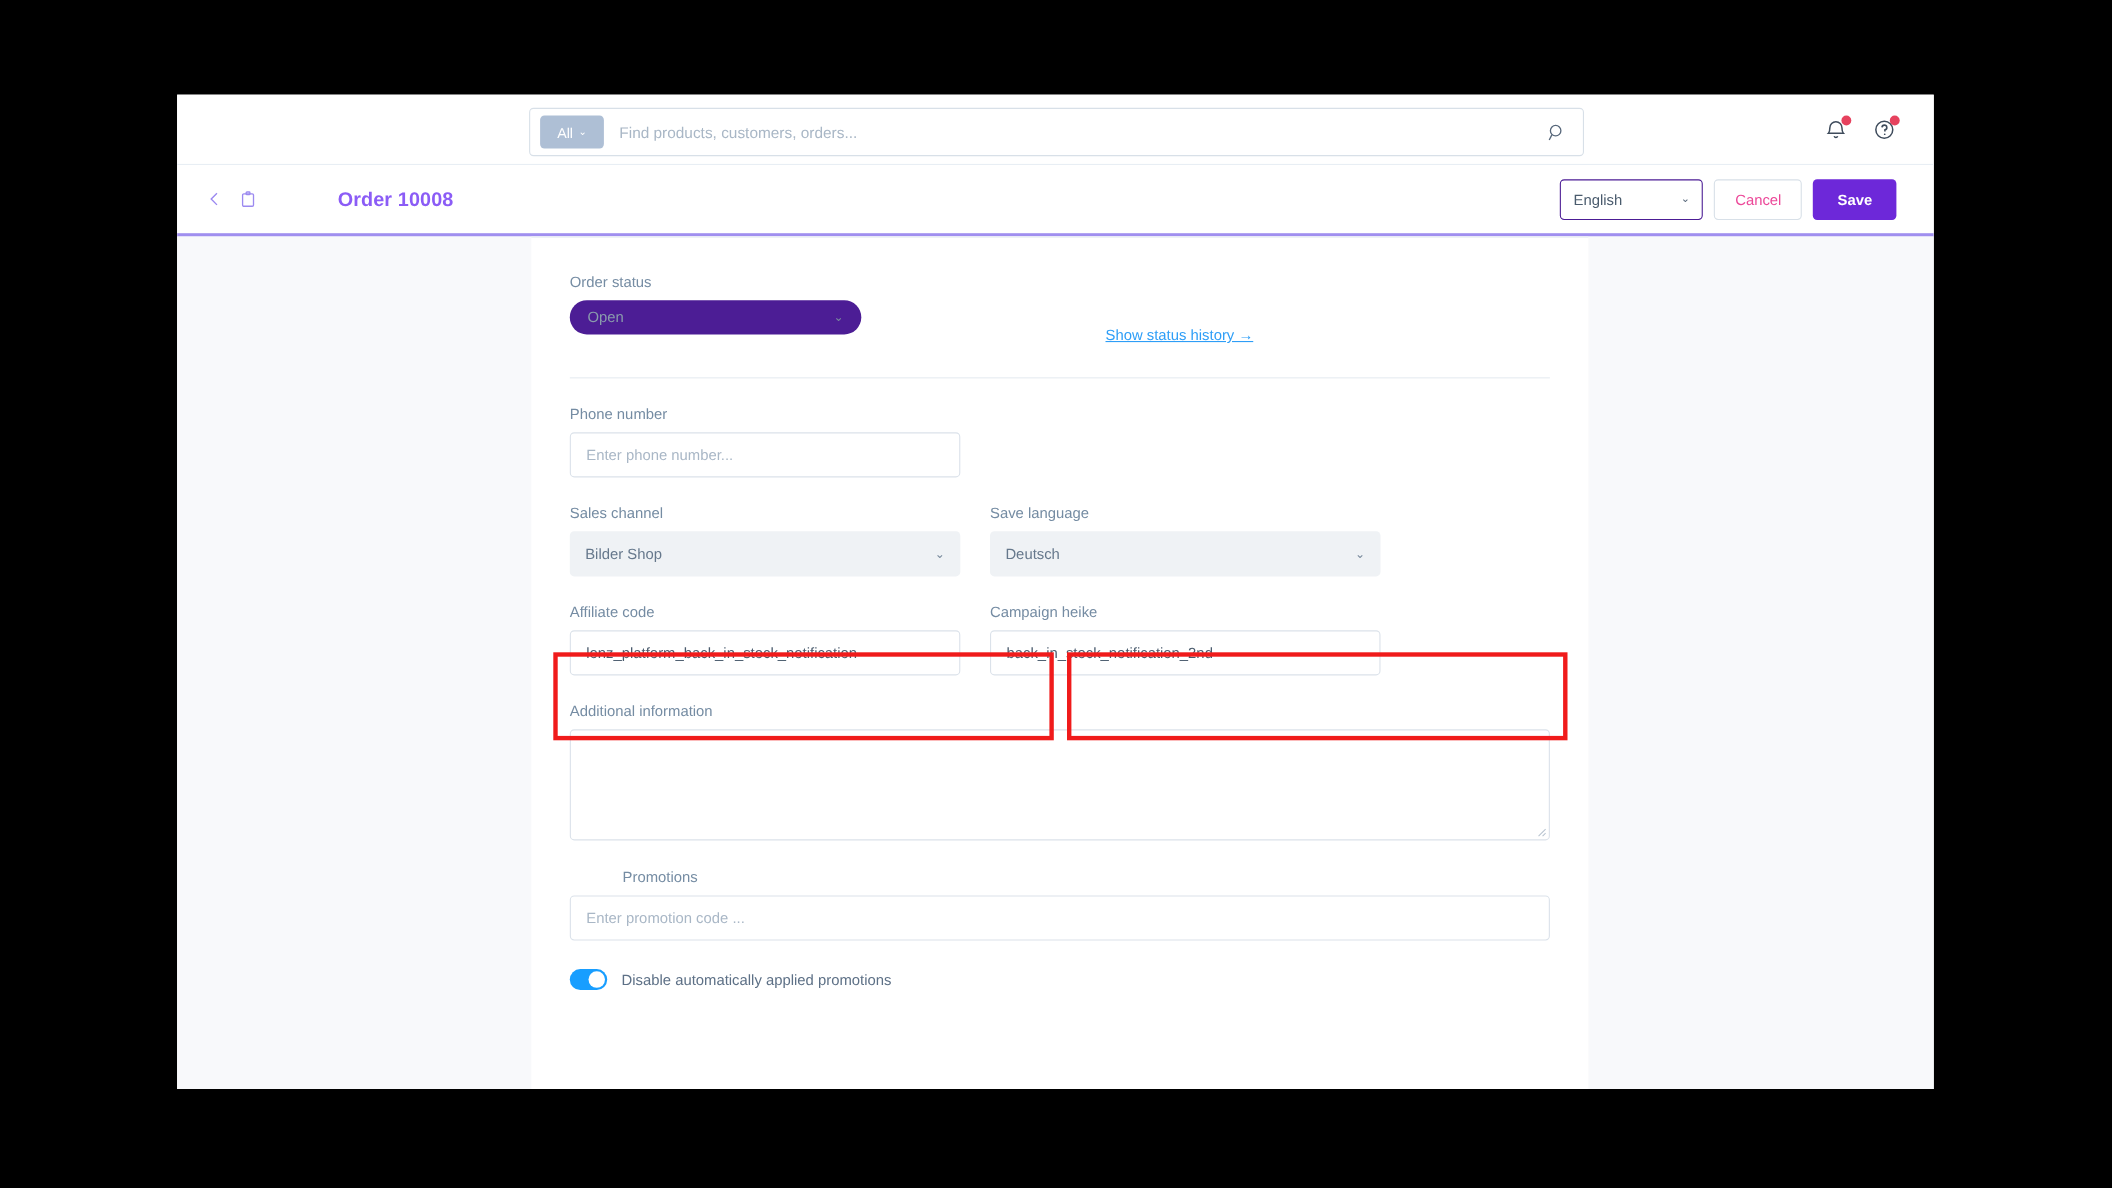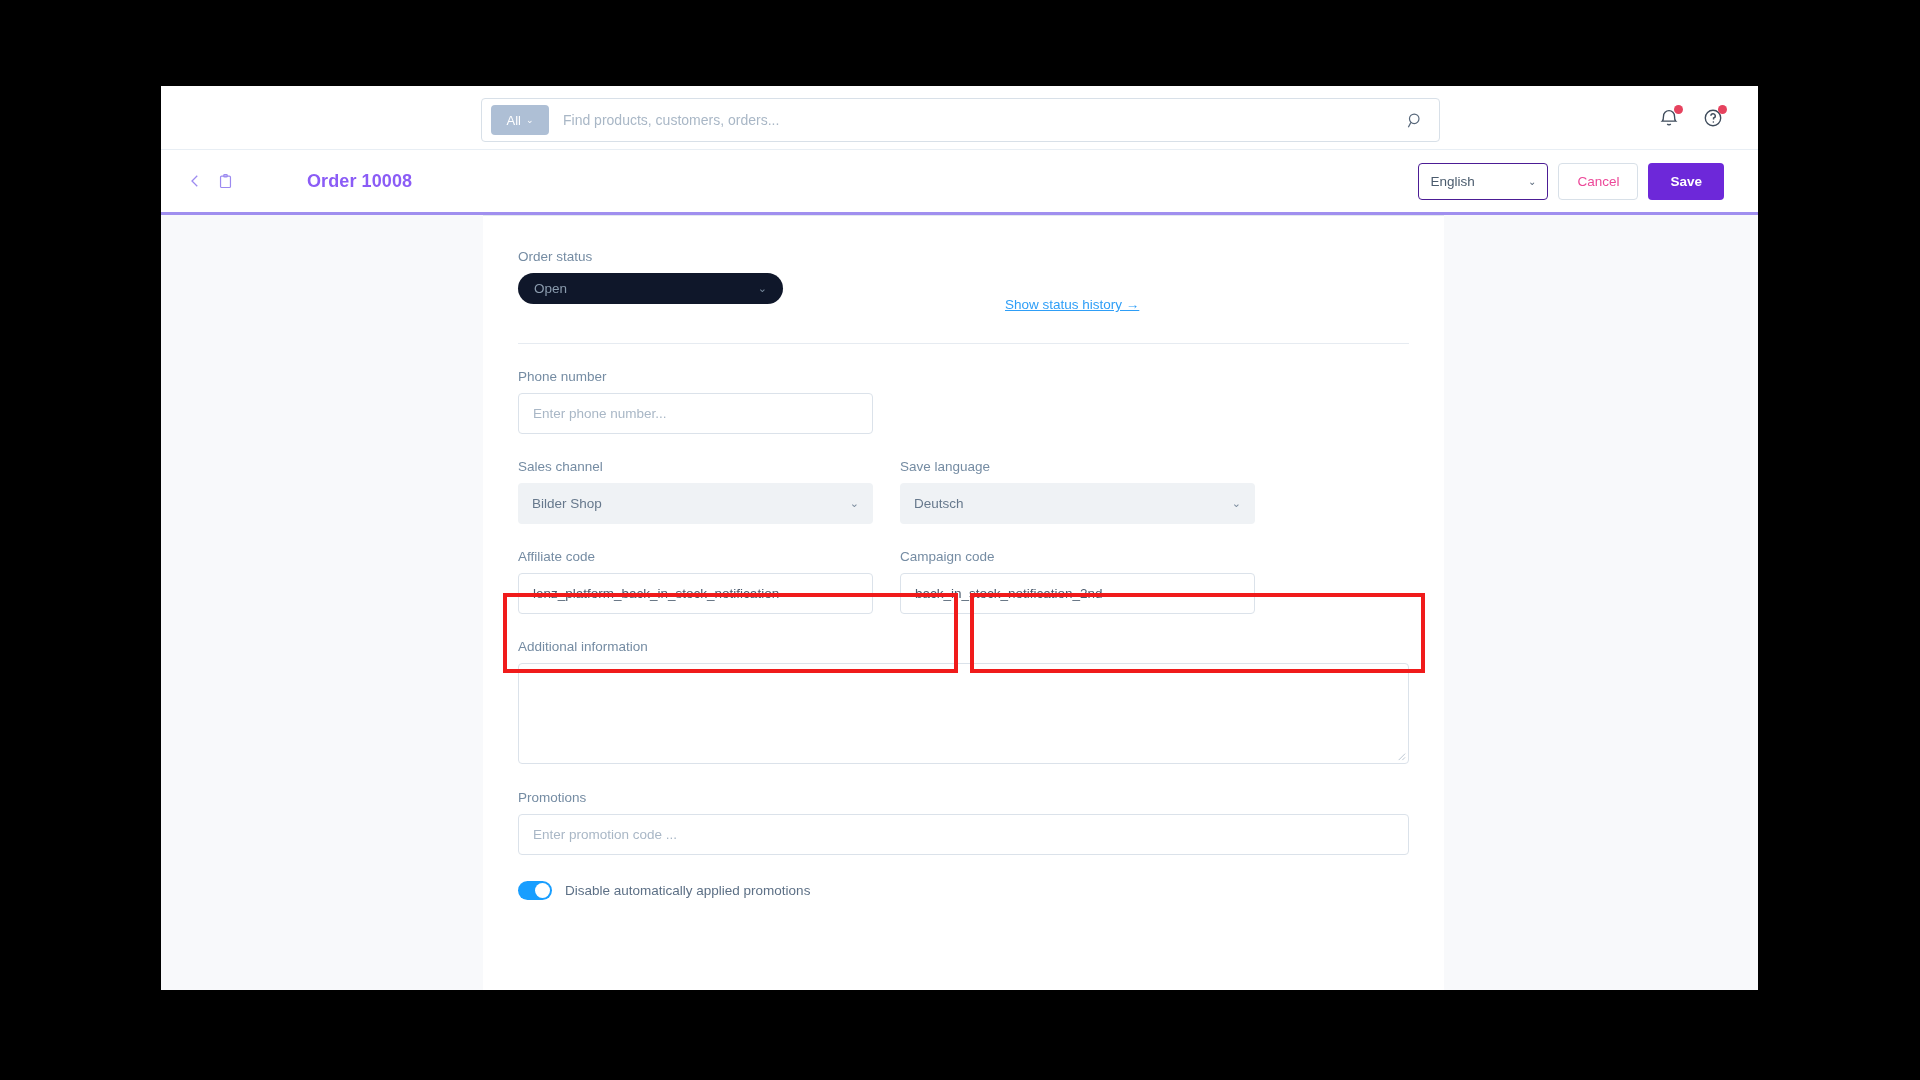--- a/index.html
+++ b/index.html
@@ -155,21 +155,21 @@
   
   .field-label {
     font-size:13.5px;
     color:#758ca3;
     margin-bottom:9px;
   }
   .req { color:#3aa7f5; }
 
   .pill-select {
     width:265px; height:31px;
-    background:#0f172a;
+    background:#4c1d95;
     border-radius:16px;
     display:flex; align-items:center;
     padding:0 16px;
     font-size:13.5px; color:#8a9bad;
     cursor:pointer; user-select:none;
   }
   .pill-select .cv { margin-left:auto; font-size:11px; color:#77899c; }
 
   #status-row {
     display:flex; align-items:flex-start;
@@ -236,21 +236,21 @@
   }
   #addl-wrap { position:relative; }
   #addl-grip {
     position:absolute;
     right:3px; bottom:3px;
     width:11px; height:11px;
     pointer-events:none;
     color:#b6c2cf;
   }
 
-  #promo-label { margin-top:26px; }
+  #promo-label { margin-top:26px;margin-left:48px; }
 
   #toggle-row {
     display:flex; align-items:center;
     gap:13px;
     margin-top:26px;
   }
   #toggle {
     width:34px; height:19px;
     border-radius:10px;
     background:#189eff;
@@ -385,21 +385,21 @@
         </div>
       </div>
 
       
       <div class="row2">
         <div class="col">
           <div class="field-label">Affiliate code</div>
           <input class="text-input" type="text" value="lenz_platform_back_in_stock_notification" style="">
         </div>
         <div class="col">
-          <div class="field-label">Campaign code</div>
+          <div class="field-label">Campaign heike</div>
           <input class="text-input" type="text" value="back_in_stock_notification_2nd" style="">
         </div>
       </div>
 
       
       <div class="field-label" id="addl-label">Additional information</div>
       <div id="addl-wrap">
         <textarea id="addl-area" style=""></textarea>
         <svg id="addl-grip" viewBox="0 0 12 12" stroke="currentColor" stroke-width="1">
           <line x1="11" y1="4" x2="4" y2="11"></line>

